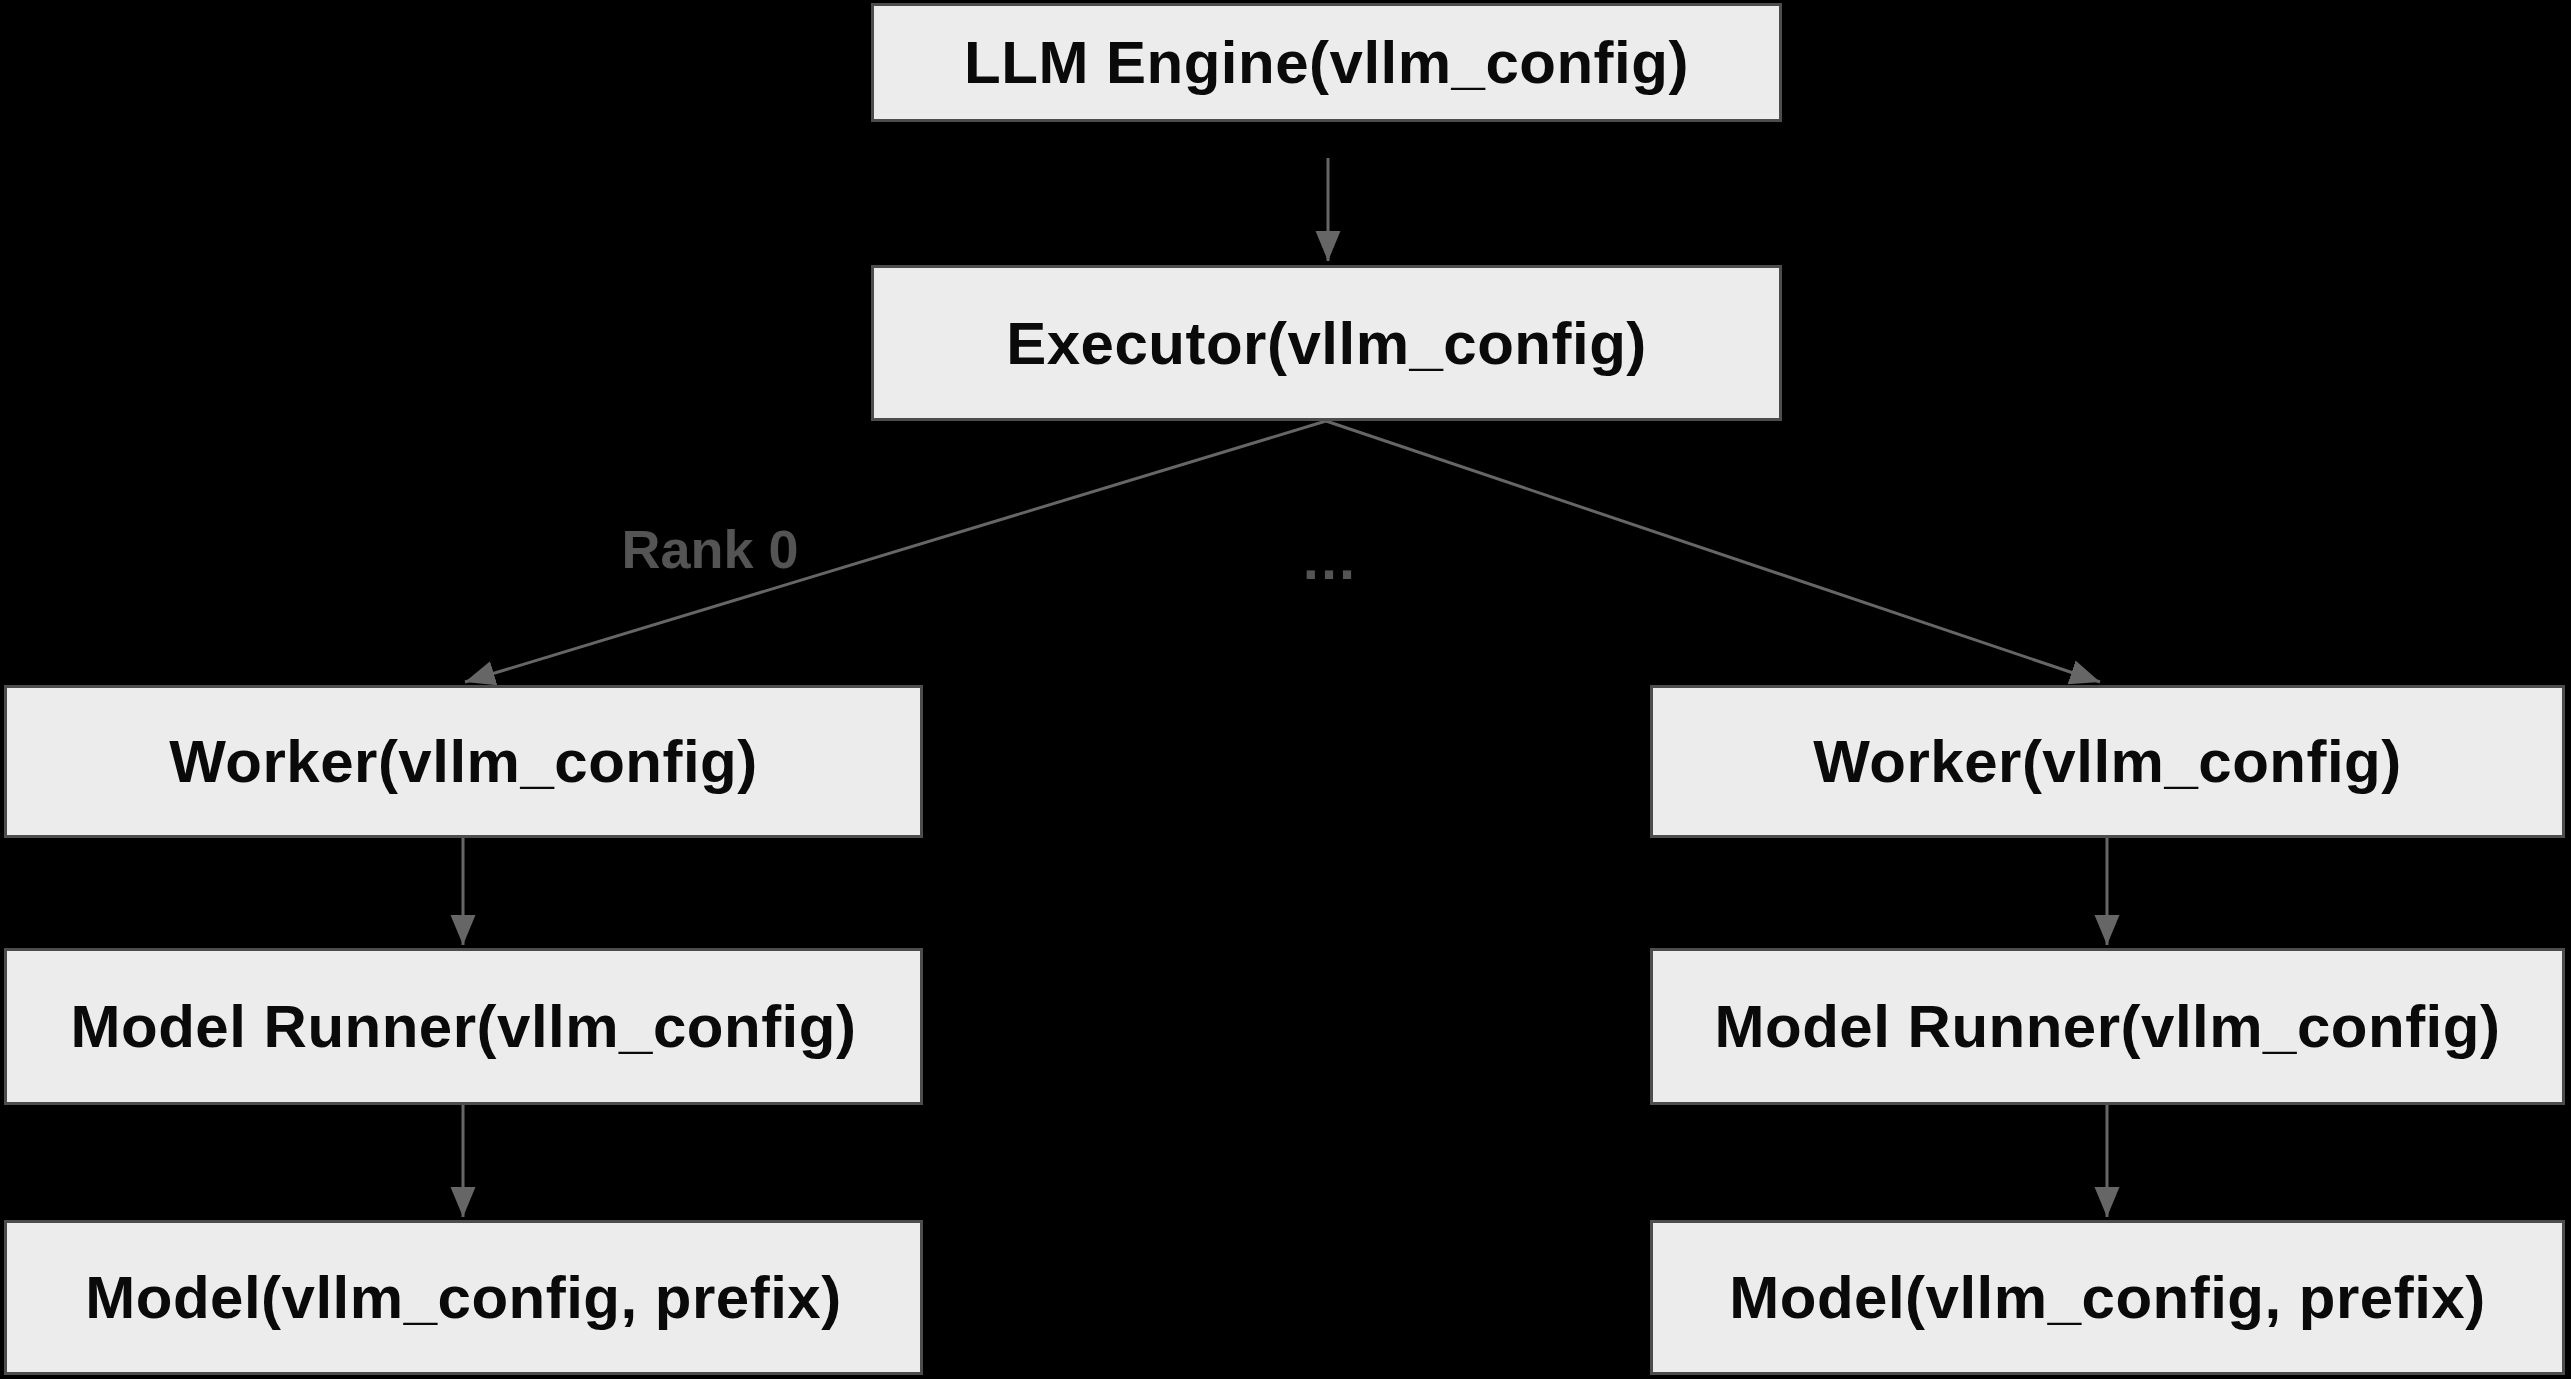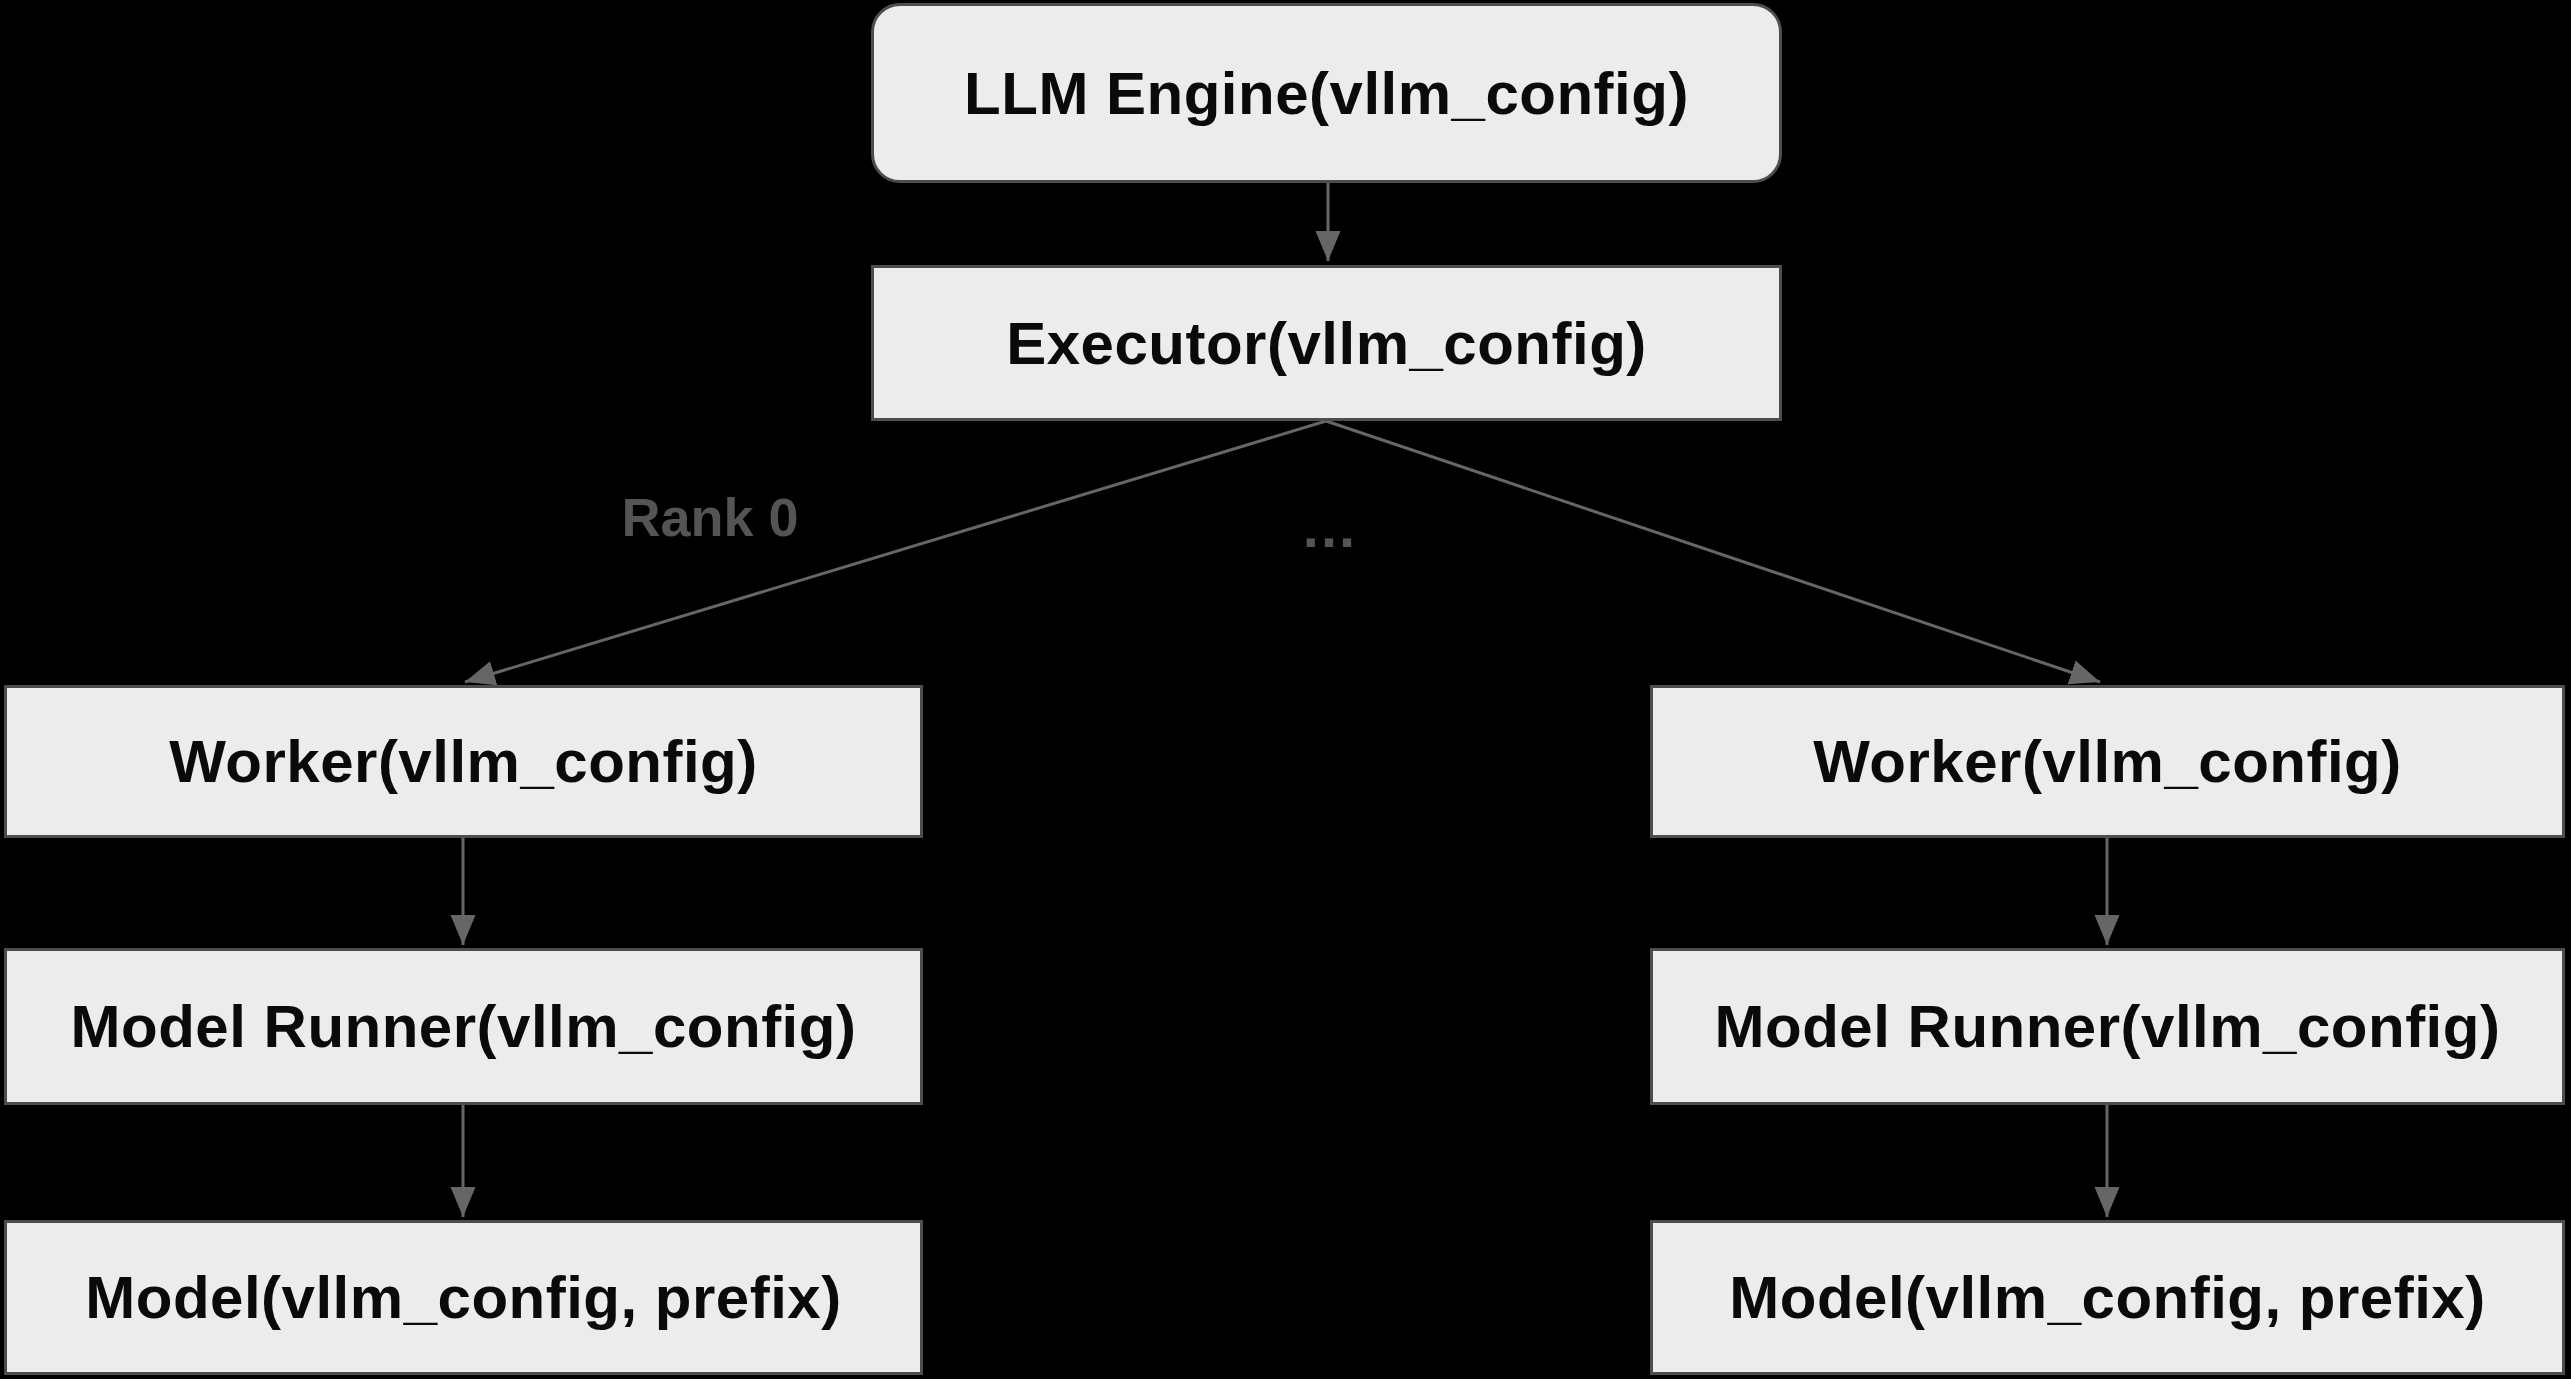--- a/index.html
+++ b/index.html
@@ -34,35 +34,36 @@
     border: 3px solid #4d4d4d;
     color: #0a0a0a;
     display: flex;
     align-items: center;
     justify-content: center;
     font-size: 60px;
     font-weight: 600;
     letter-spacing: 0.5px;
     white-space: nowrap;
   }
-  .node-llm-engine        { left: 871px;  top: 3px;    width: 911px; height: 180px; border-radius: 29px; }
+  .node-llm-engine        { left: 871px;  top: 3px;    width: 911px; height: 119px; }
   .node-executor          { left: 871px;  top: 265px;  width: 911px; height: 156px; }
   .node-worker-left       { left: 4px;    top: 685px;  width: 919px; height: 153px; }
   .node-model-runner-left { left: 4px;    top: 948px;  width: 919px; height: 157px; }
   .node-model-left        { left: 4px;    top: 1220px; width: 919px; height: 155px; }
   .node-worker-right      { left: 1650px; top: 685px;  width: 915px; height: 153px; }
   .node-model-runner-right{ left: 1650px; top: 948px;  width: 915px; height: 157px; }
   .node-model-right       { left: 1650px; top: 1220px; width: 915px; height: 155px; }
   .edge-label {
     position: absolute;
     transform: translate(-50%, -50%);
     color: #545454;
     font-size: 54px;
     font-weight: 600;
     white-space: nowrap;
+    margin-top: 32px;
   }
   .edge-label-rank-0   { left: 710px;  top: 517px; }
   .edge-label-ellipsis { left: 1330px; top: 526px; font-size: 58px; font-weight: 700; letter-spacing: 2px; }
   .edge-label-rank-n   { left: 1963px; top: 517px; }
 </style>
 </head>
 <body>
 
 <div class="canvas">
 

